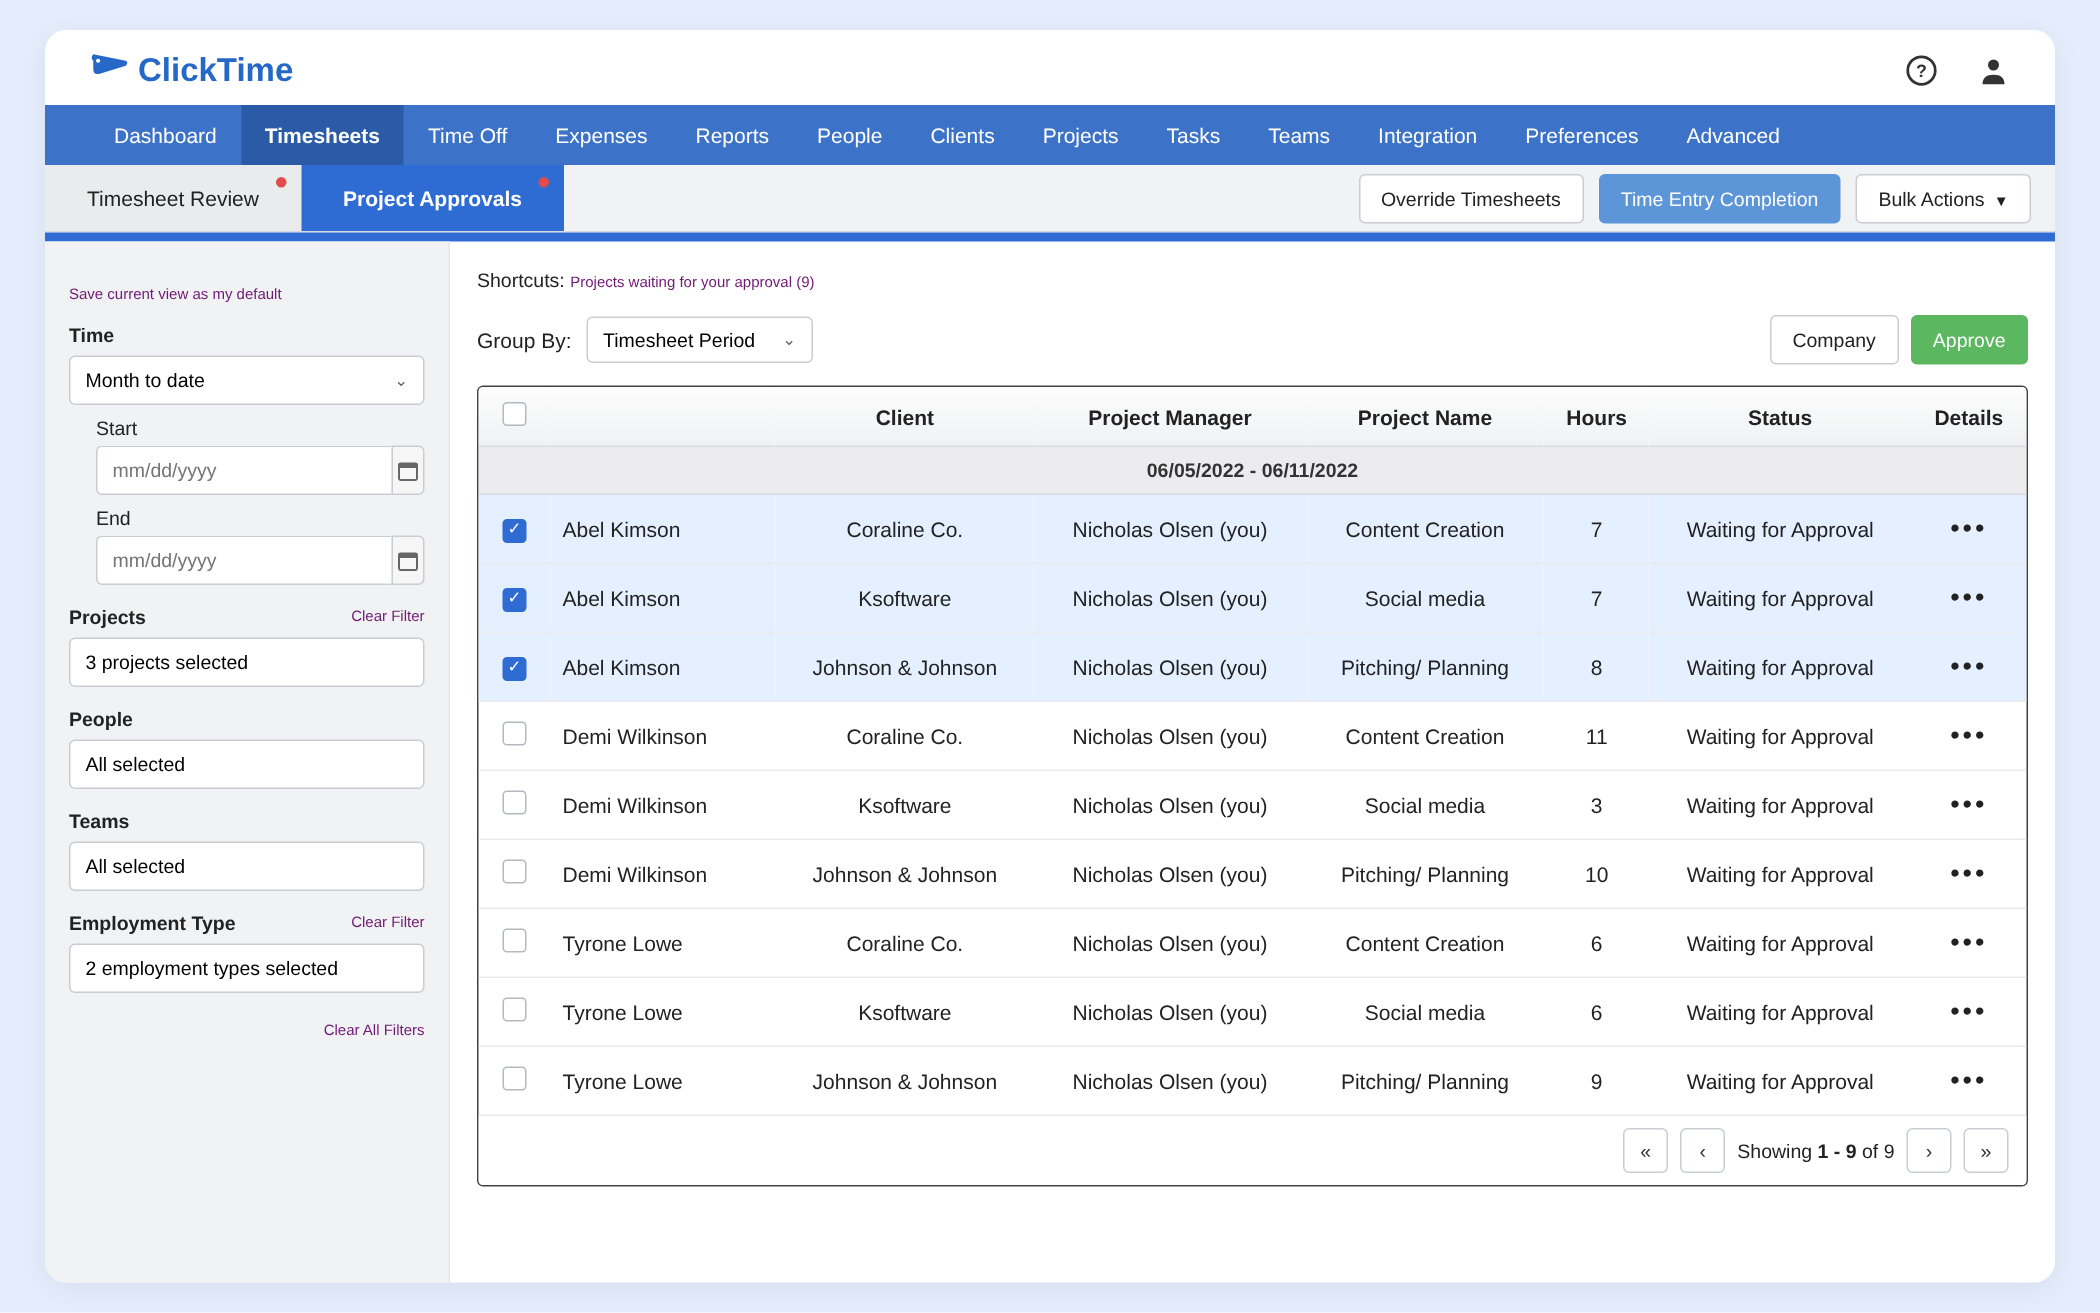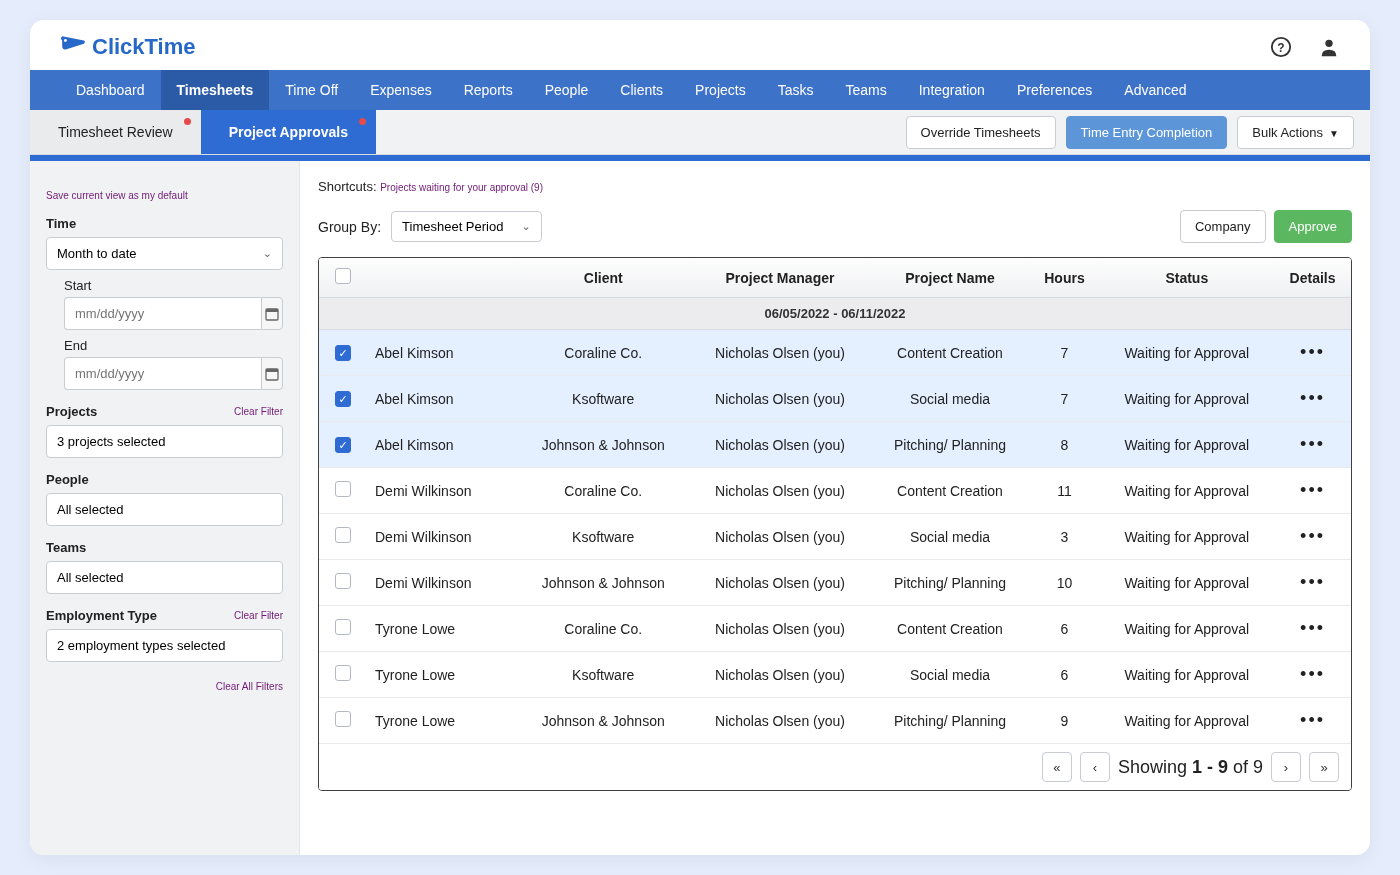--- a/index.html
+++ b/index.html
@@ -150,21 +150,21 @@
   
   .pagination {
     background:#fff; display:flex; justify-content:flex-end; align-items:center;
     gap:8px; padding:8px 12px;
   }
   .page-btn {
     border:1px solid #c9ccd2; border-radius:4px; width:30px; height:30px;
     display:flex; align-items:center; justify-content:center; cursor:pointer;
     font-size:13px; color:#333;
   }
-  .page-text { font-size:18px; color:#222; }
+  .page-text { font-size:13px; color:#222; }
   .bold { font-weight:700; }
 </style>
 </head>
 <body>
 
 <div class="app-window">
 
   <div class="top-header">
     <div class="brand">
       <svg viewBox="0 0 24 20">

